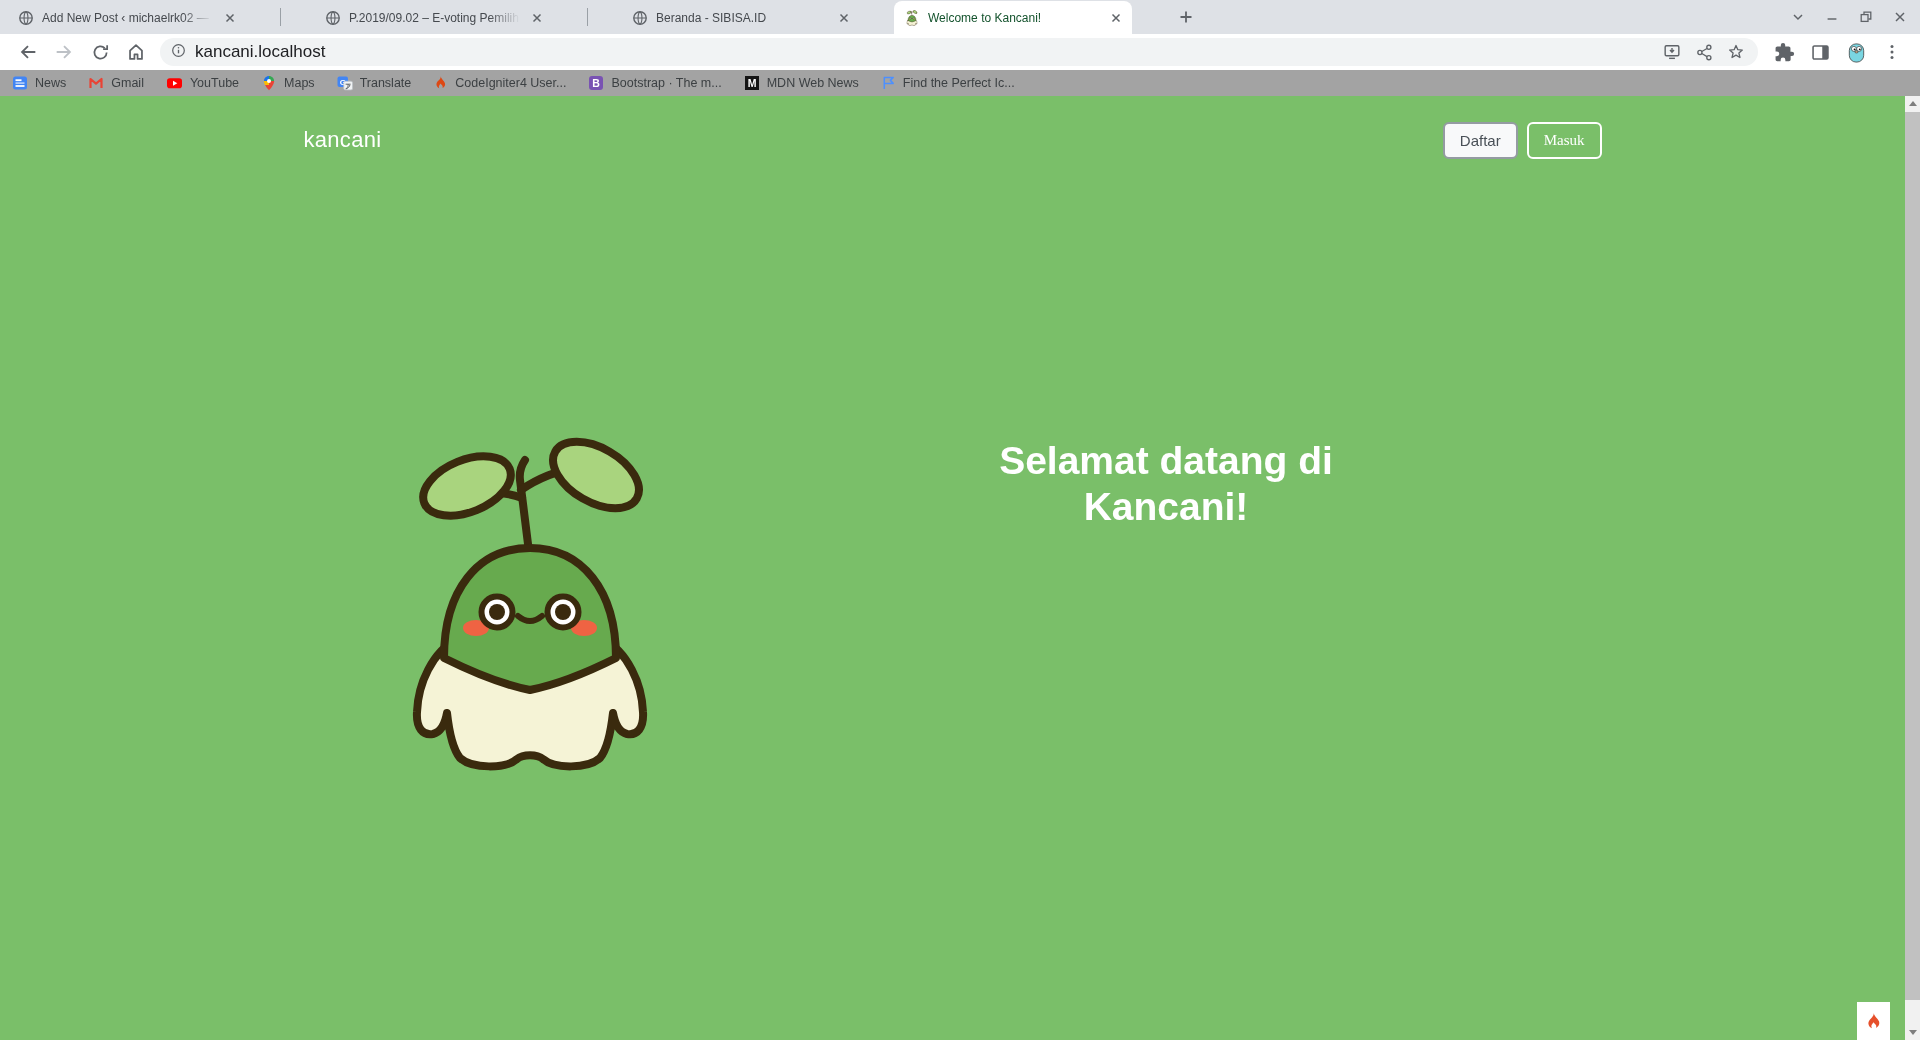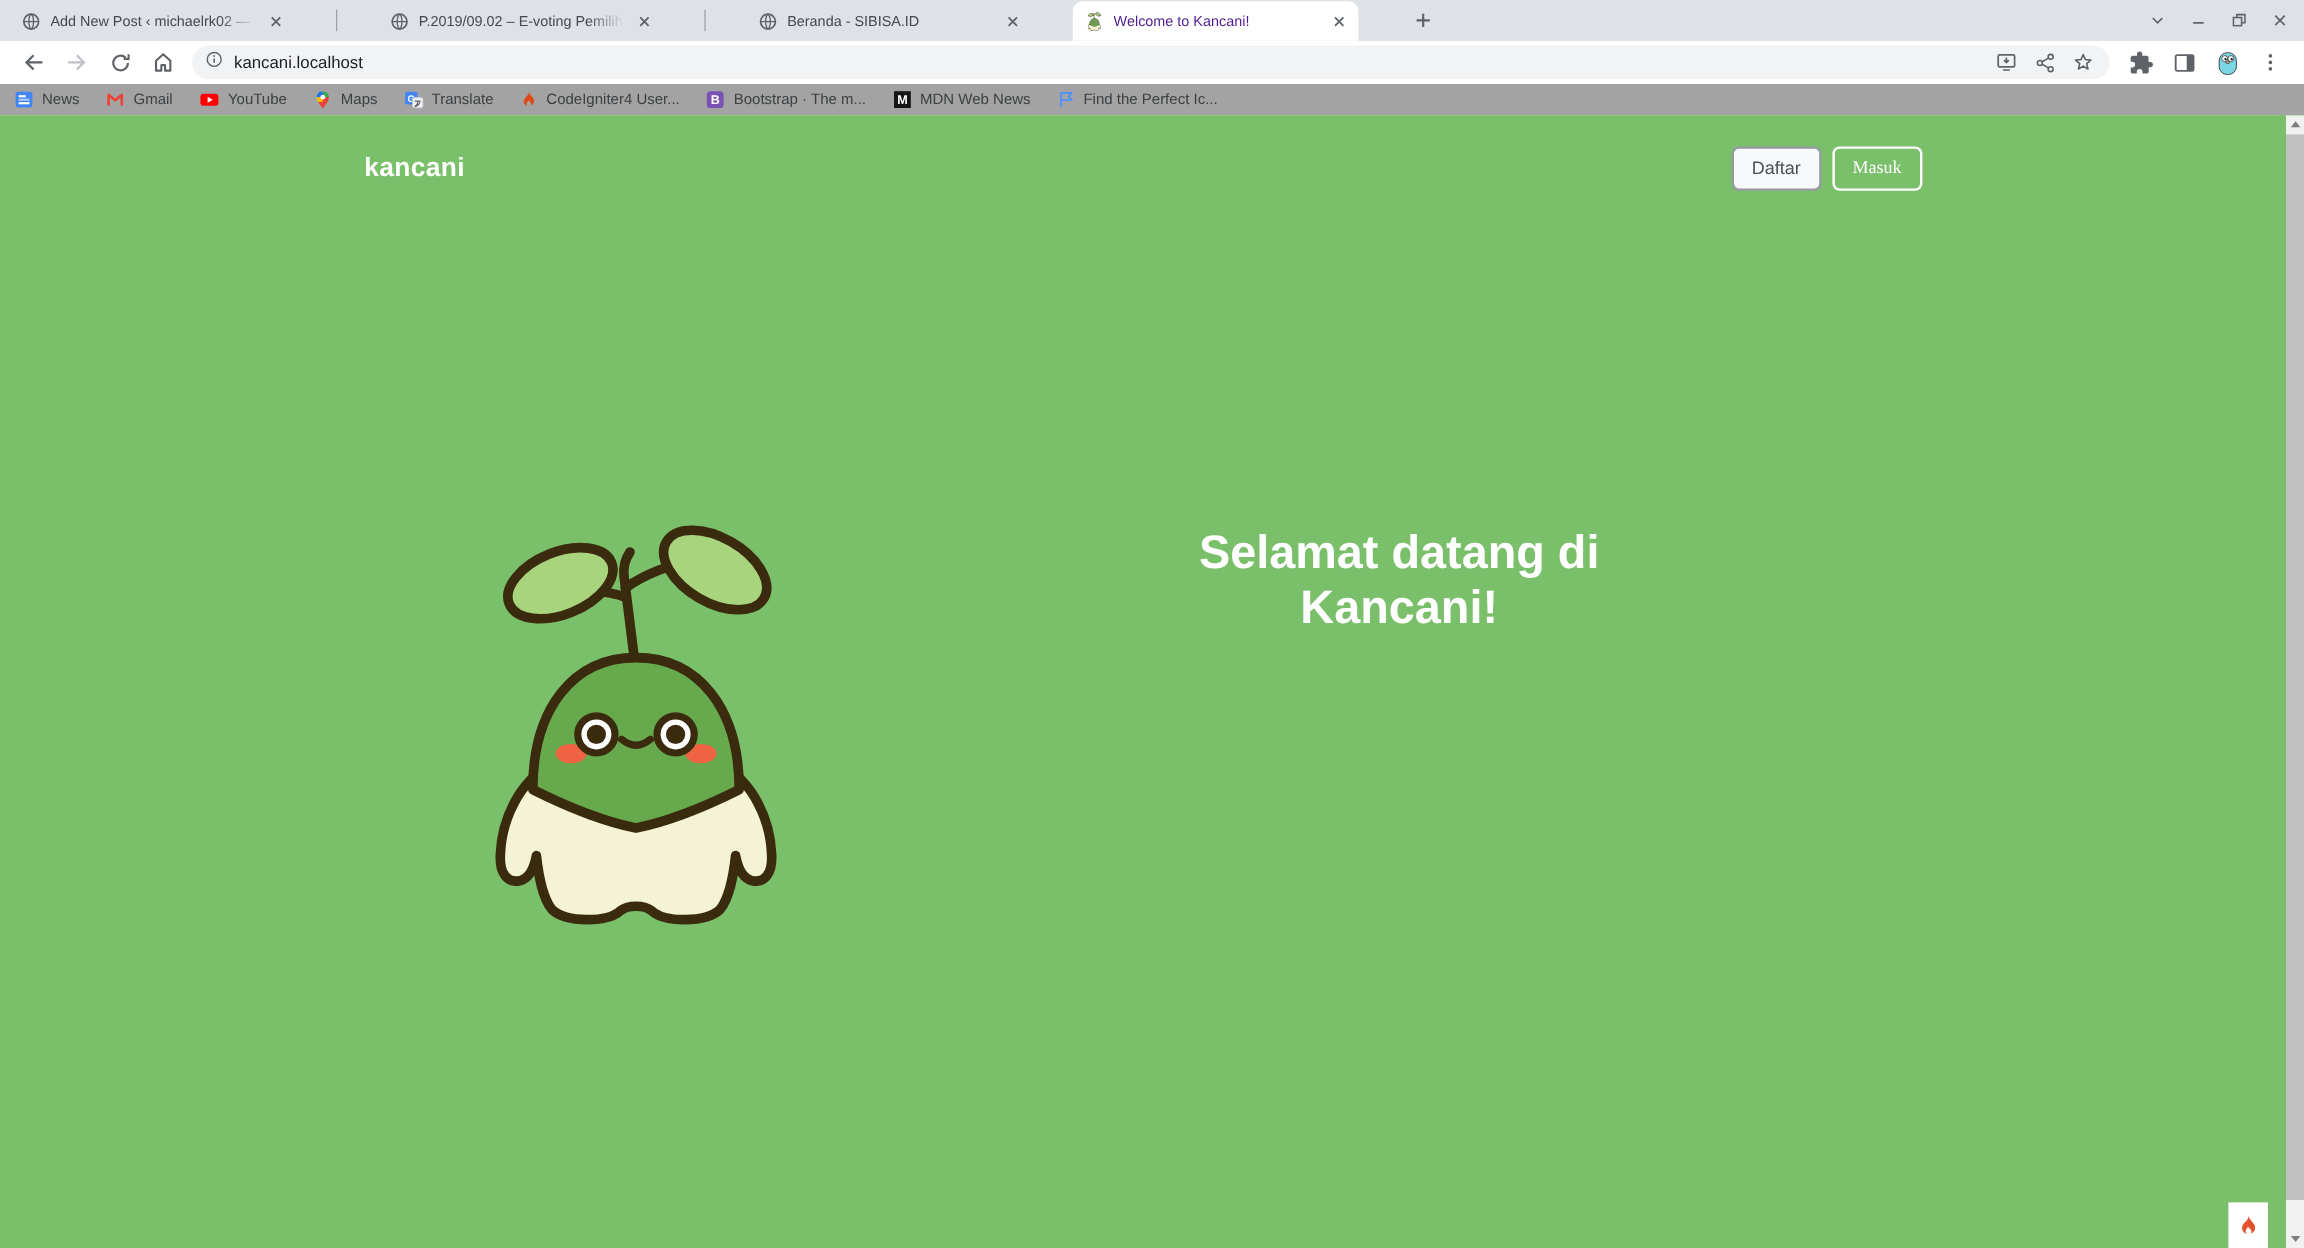--- a/index.html
+++ b/index.html
@@ -3,51 +3,51 @@
 <meta charset="utf-8">
 <style>
   * { box-sizing: border-box; }
   html,body { margin:0; padding:0; width:1920px; height:1040px; overflow:hidden;
               font-family:"Liberation Sans", sans-serif; background:#dee1e6; }
 
   
   .tabstrip { height:34px; background:#dee1e6; display:flex; align-items:flex-end; padding-left:8px; position:relative;gap:34px; }
   .tab { width:238px; height:33px; display:flex; align-items:center; gap:8px; padding:0 8px 0 10px;
          font-size:12px; color:#45494e; border-top-left-radius:8px; border-top-right-radius:8px; cursor:pointer; }
-  .tab.active { background:#fff; color:#4c1d95; }
+  .tab.active { background:#fff; color:#14532d; }
   .tab-title { flex:1; white-space:nowrap; overflow:hidden;
                -webkit-mask-image:linear-gradient(90deg,#000 82%,transparent);
                mask-image:linear-gradient(90deg,#000 82%,transparent); }
   .tab-close { width:17px; height:17px; display:flex; align-items:center; justify-content:center; border-radius:50%; flex:none; }
   .tab-sep { width:1px; height:18px; background:#9aa0a6; margin-bottom:8px; flex:none; }
   .favicon { width:16px; height:16px; flex:none; display:flex; }
   .new-tab { width:28px; height:28px; margin:0 0 3px 6px; border:none; background:transparent; border-radius:50%;
              display:flex; align-items:center; justify-content:center; padding:0; }
   .window-controls { position:absolute; right:10px; top:0; height:34px; display:flex; align-items:center; gap:14px; }
   .wc { width:20px; height:20px; display:flex; align-items:center; justify-content:center; }
 
   
   .toolbar { height:36px; background:#fff; display:flex; align-items:center; padding:0 10px; }
   .tool-ic { width:26px; height:26px; display:flex; align-items:center; justify-content:center; margin:0 5px; flex:none; border-radius:50%; }
   .omnibox { flex:1; height:28px; background:#f1f3f4; border-radius:14px; margin:0 8px 0 6px;
              display:flex; align-items:center; padding:0 10px; min-width:0; }
-  .omni-url { flex:1; font-size:14px; color:#202124; margin-left:8px; white-space:nowrap; overflow:hidden; }
+  .omni-url { flex:1; font-size:17px; color:#202124; margin-left:8px; white-space:nowrap; overflow:hidden; }
   .omni-ic { width:24px; height:24px; display:flex; align-items:center; justify-content:center; margin-left:8px; flex:none; }
 
   
   .bookmarks { height:26px; background:#a3a3a3; display:flex; align-items:center; padding:0 12px; gap:22px; }
   .bm { display:flex; align-items:center; gap:7px; font-size:12.5px; color:#3c4043; cursor:pointer; white-space:nowrap; }
   .bm svg { flex:none; }
 
   
   .page { position:relative; height:944px; background:#7abf69; overflow:hidden; }
   .page-inner { width:1905px; height:100%; position:relative; }
 
   .site-header { width:1298px; height:88px; margin:0 auto; display:flex; align-items:center; justify-content:space-between; }
-  .brand { color:#fff; font-size:22px; font-weight:bold; letter-spacing:0.3px; cursor:pointer; }
+  .brand { color:#fff; font-size:22px; font-weight:normal; letter-spacing:0.3px; cursor:pointer; }
   .nav-buttons { display:flex; gap:9px; }
   .btn-daftar { background:#f8f9fa; color:#495057; border:2px solid #949ba2; border-radius:6px;
                 height:37px; padding:0 15px; font-size:15px; font-family:inherit; cursor:pointer; }
   .btn-masuk { background:transparent; color:#fff; border:2px solid #fff; border-radius:6px;
                height:37px; padding:0 15px; font-size:15px; font-family:Liberation Serif, serif; cursor:pointer; }
 
   .mascot { position:absolute; left:410px; top:336px; width:240px; height:344px; }
 
   .hero-text { position:absolute; left:906px; top:326px; width:520px; text-align:center; }
   .hero-text h1 { margin:16px; font-size:39px; line-height:1.18; font-weight:bold; color:#fff; }

